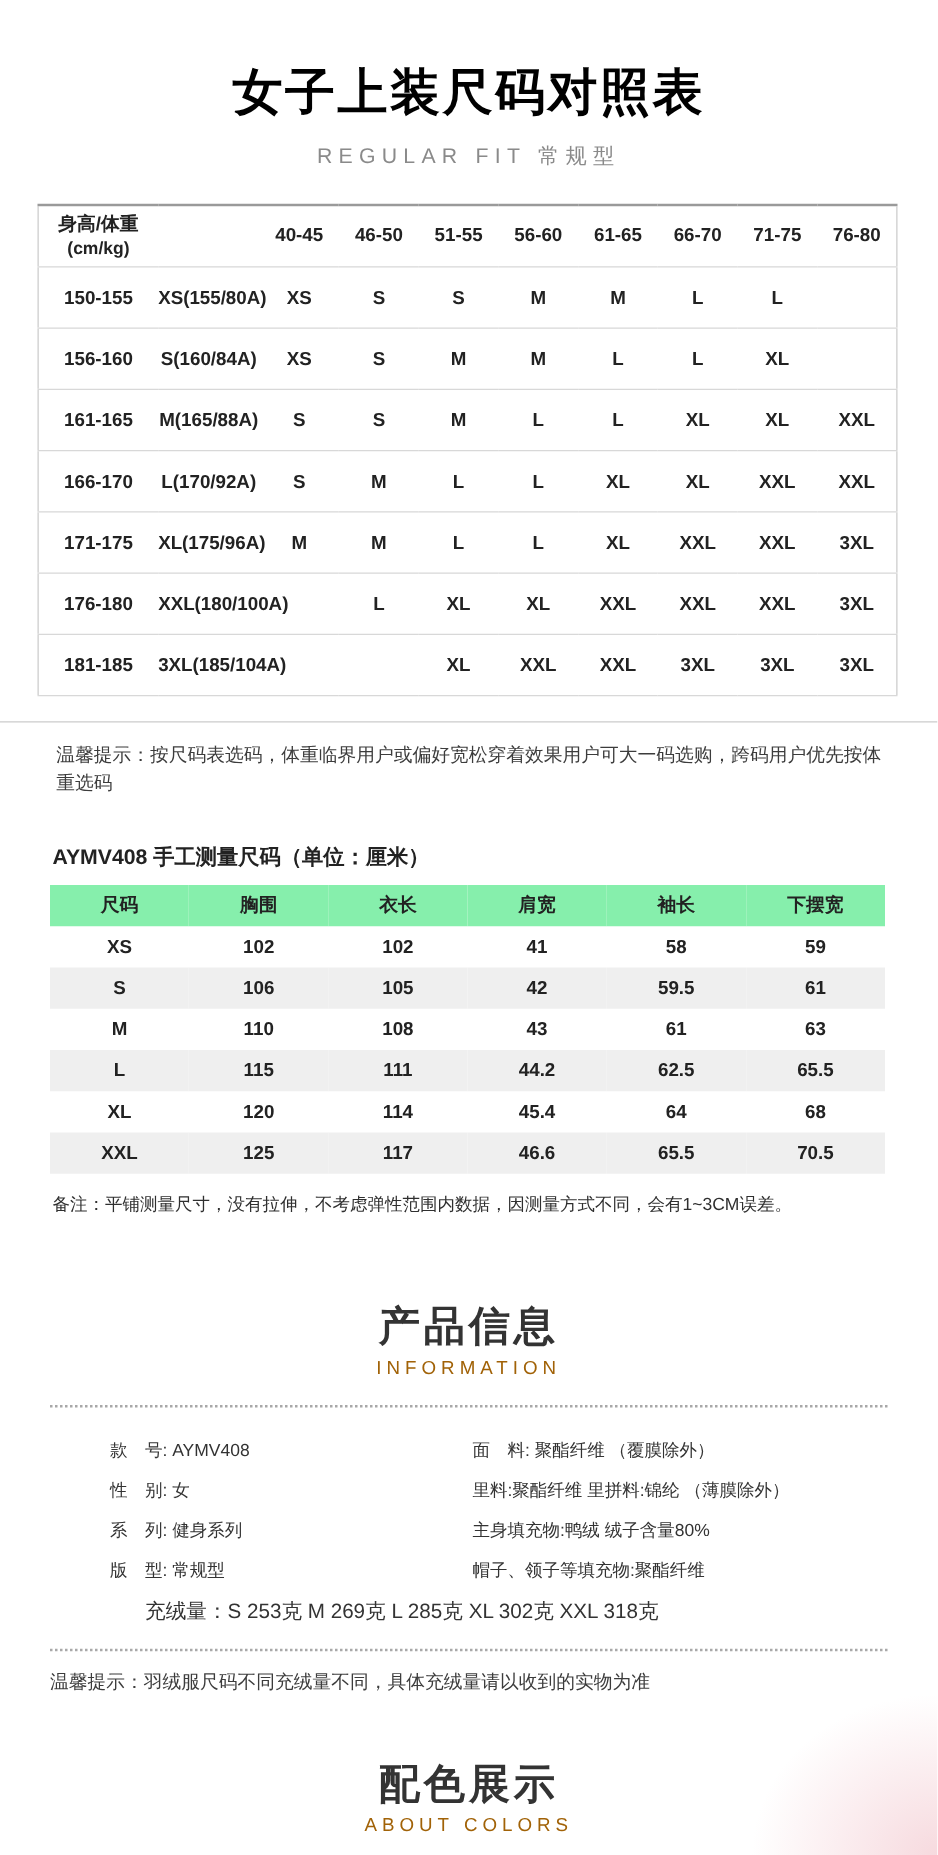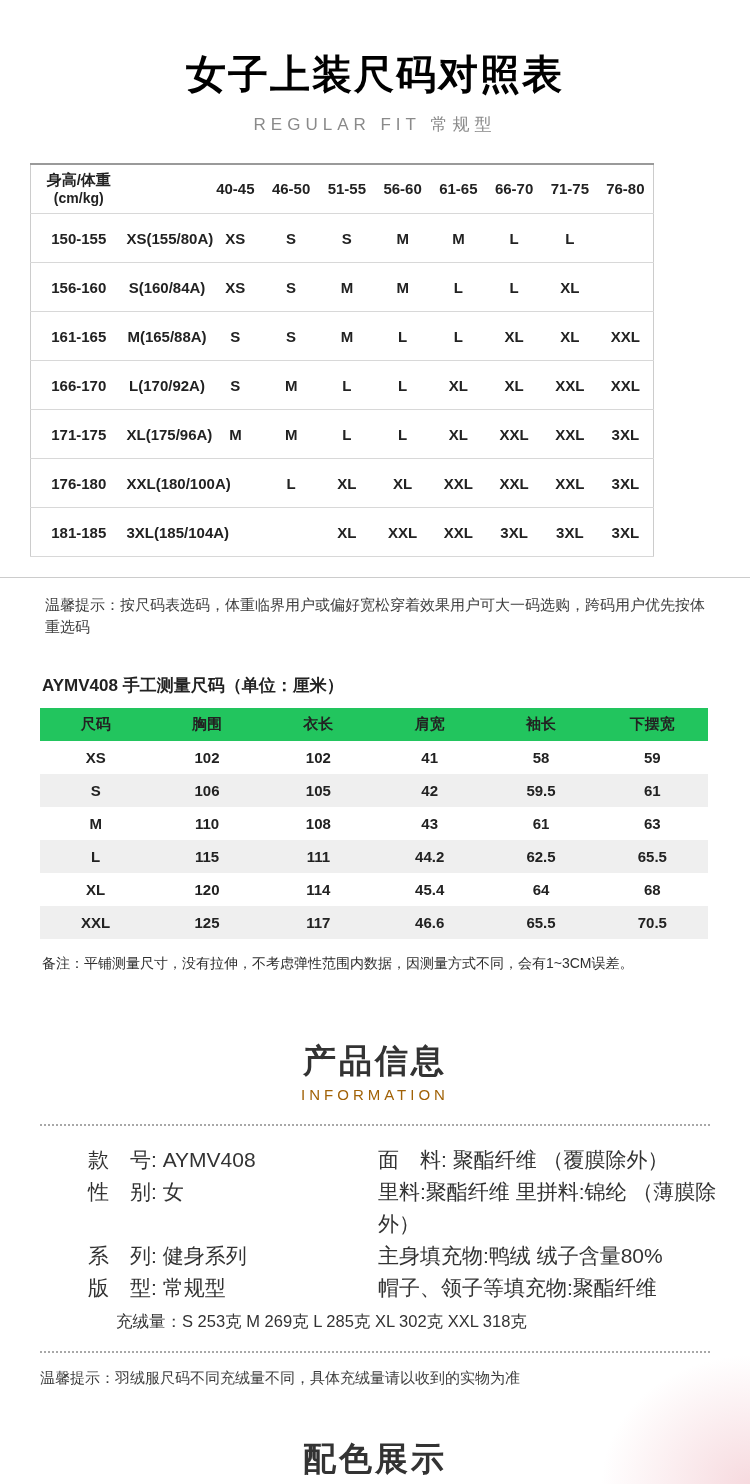--- a/index.html
+++ b/index.html
@@ -16,21 +16,21 @@
     font-size:40px; line-height:48px; font-weight:700;
     color:#000000; letter-spacing:2px;
   }
   .main-subtitle {
     margin-top:16px; text-align:center;
     font-size:17px; line-height:21px; color:#8a8a8a;
     letter-spacing:5px; font-weight:500;
   }
   
   table.size-table {
-    margin:28px 0 0 30px; width:624px;
+    margin:28px 0 0 30px; width:688px;
     border-collapse:collapse; table-layout:fixed;
     border-top:2px solid #9a9a9a;
     border-left:1px solid #cccccc;
     border-right:1px solid #cccccc;
     border-bottom:1px solid #cccccc;
   }
   table.size-table th, table.size-table td {
     height:48px; text-align:center; vertical-align:middle;
     font-size:15px; font-weight:700; color:#222222;
     border-bottom:1px solid #d8d8d8;
@@ -49,40 +49,40 @@
   }
   
   table.measure-table {
     margin:10px 0 0 40px; width:668px;
     border-collapse:collapse; table-layout:fixed;
   }
   table.measure-table th, table.measure-table td {
     height:33px; text-align:center; vertical-align:middle;
     font-size:15px; font-weight:700; color:#222222; padding:0;
   }
-  table.measure-table thead tr { background:#22c55e; }
+  table.measure-table thead tr { background:#86efac; }
   table.measure-table tbody tr.stripe { background:#efefef; }
   .note {
     margin:14px 42px 0 42px;
     font-size:14px; line-height:20px; font-weight:400; color:#2f2f2f;
   }
   .section-title {
     margin:68px 0 0; text-align:center;
     font-size:33px; line-height:40px; font-weight:700;
     color:#333333; letter-spacing:3px;
   }
   .section-title.colors { margin-top:50px; }
   .section-sub {
     margin-top:5px; text-align:center;
     font-size:15px; line-height:18px; color:#a16207; letter-spacing:4px;
   }
   .dotted { margin:20px 40px 0; height:0; border-top:2px dotted #a8a8a8; }
   .dotted.second { margin-top:13px; }
   .info-block { margin-top:18px; }
-  .info-row { display:flex; font-size:21px; line-height:32px; color:#333333; }
+  .info-row { display:flex; font-size:14px; line-height:32px; color:#333333; }
   .info-left { width:290px; padding-left:88px; box-sizing:border-box; }
   .info-right { flex:1; padding-left:88px; box-sizing:border-box; }
   .info-fill { padding-left:116px; font-size:16.5px; line-height:34px; color:#333333; }
   .tip.after-dotted { margin:14px 40px 0; }
   .corner-blob {
     position:absolute; right:0; bottom:0;
     width:150px; height:130px;
     background:radial-gradient(ellipse at 100% 100%, rgba(242,198,205,0.65), rgba(242,198,205,0) 70%);
     pointer-events:none;
   }

